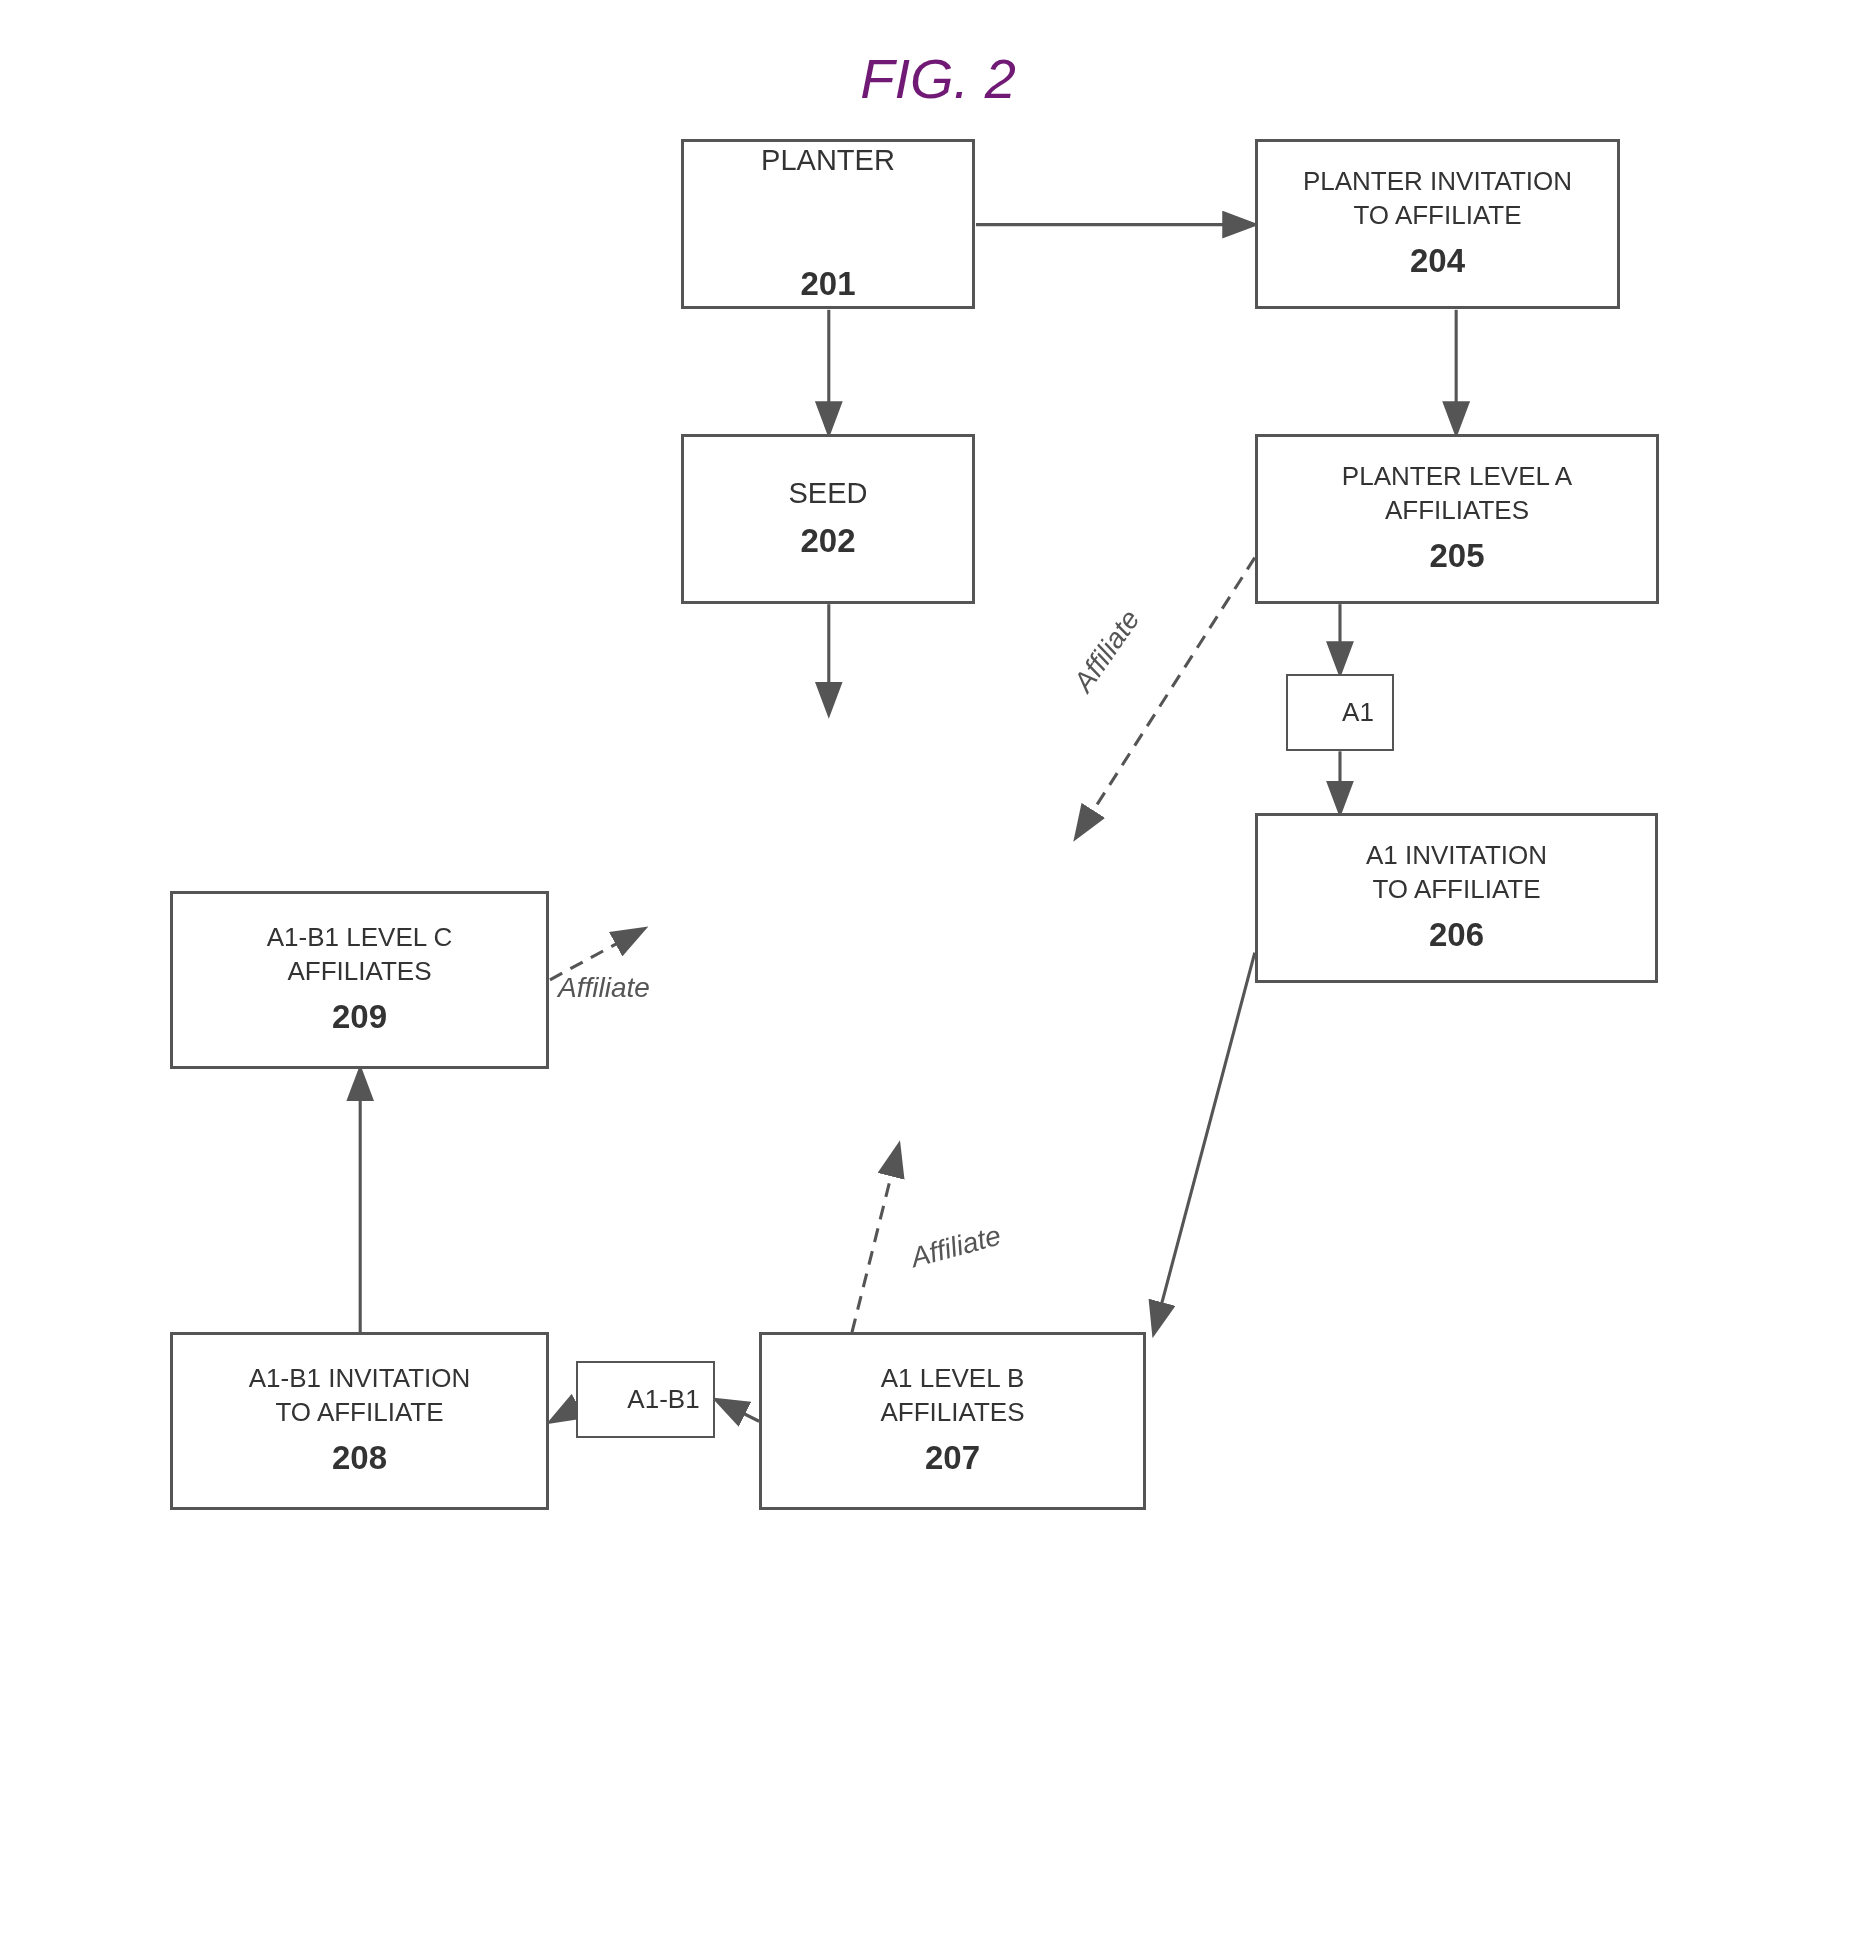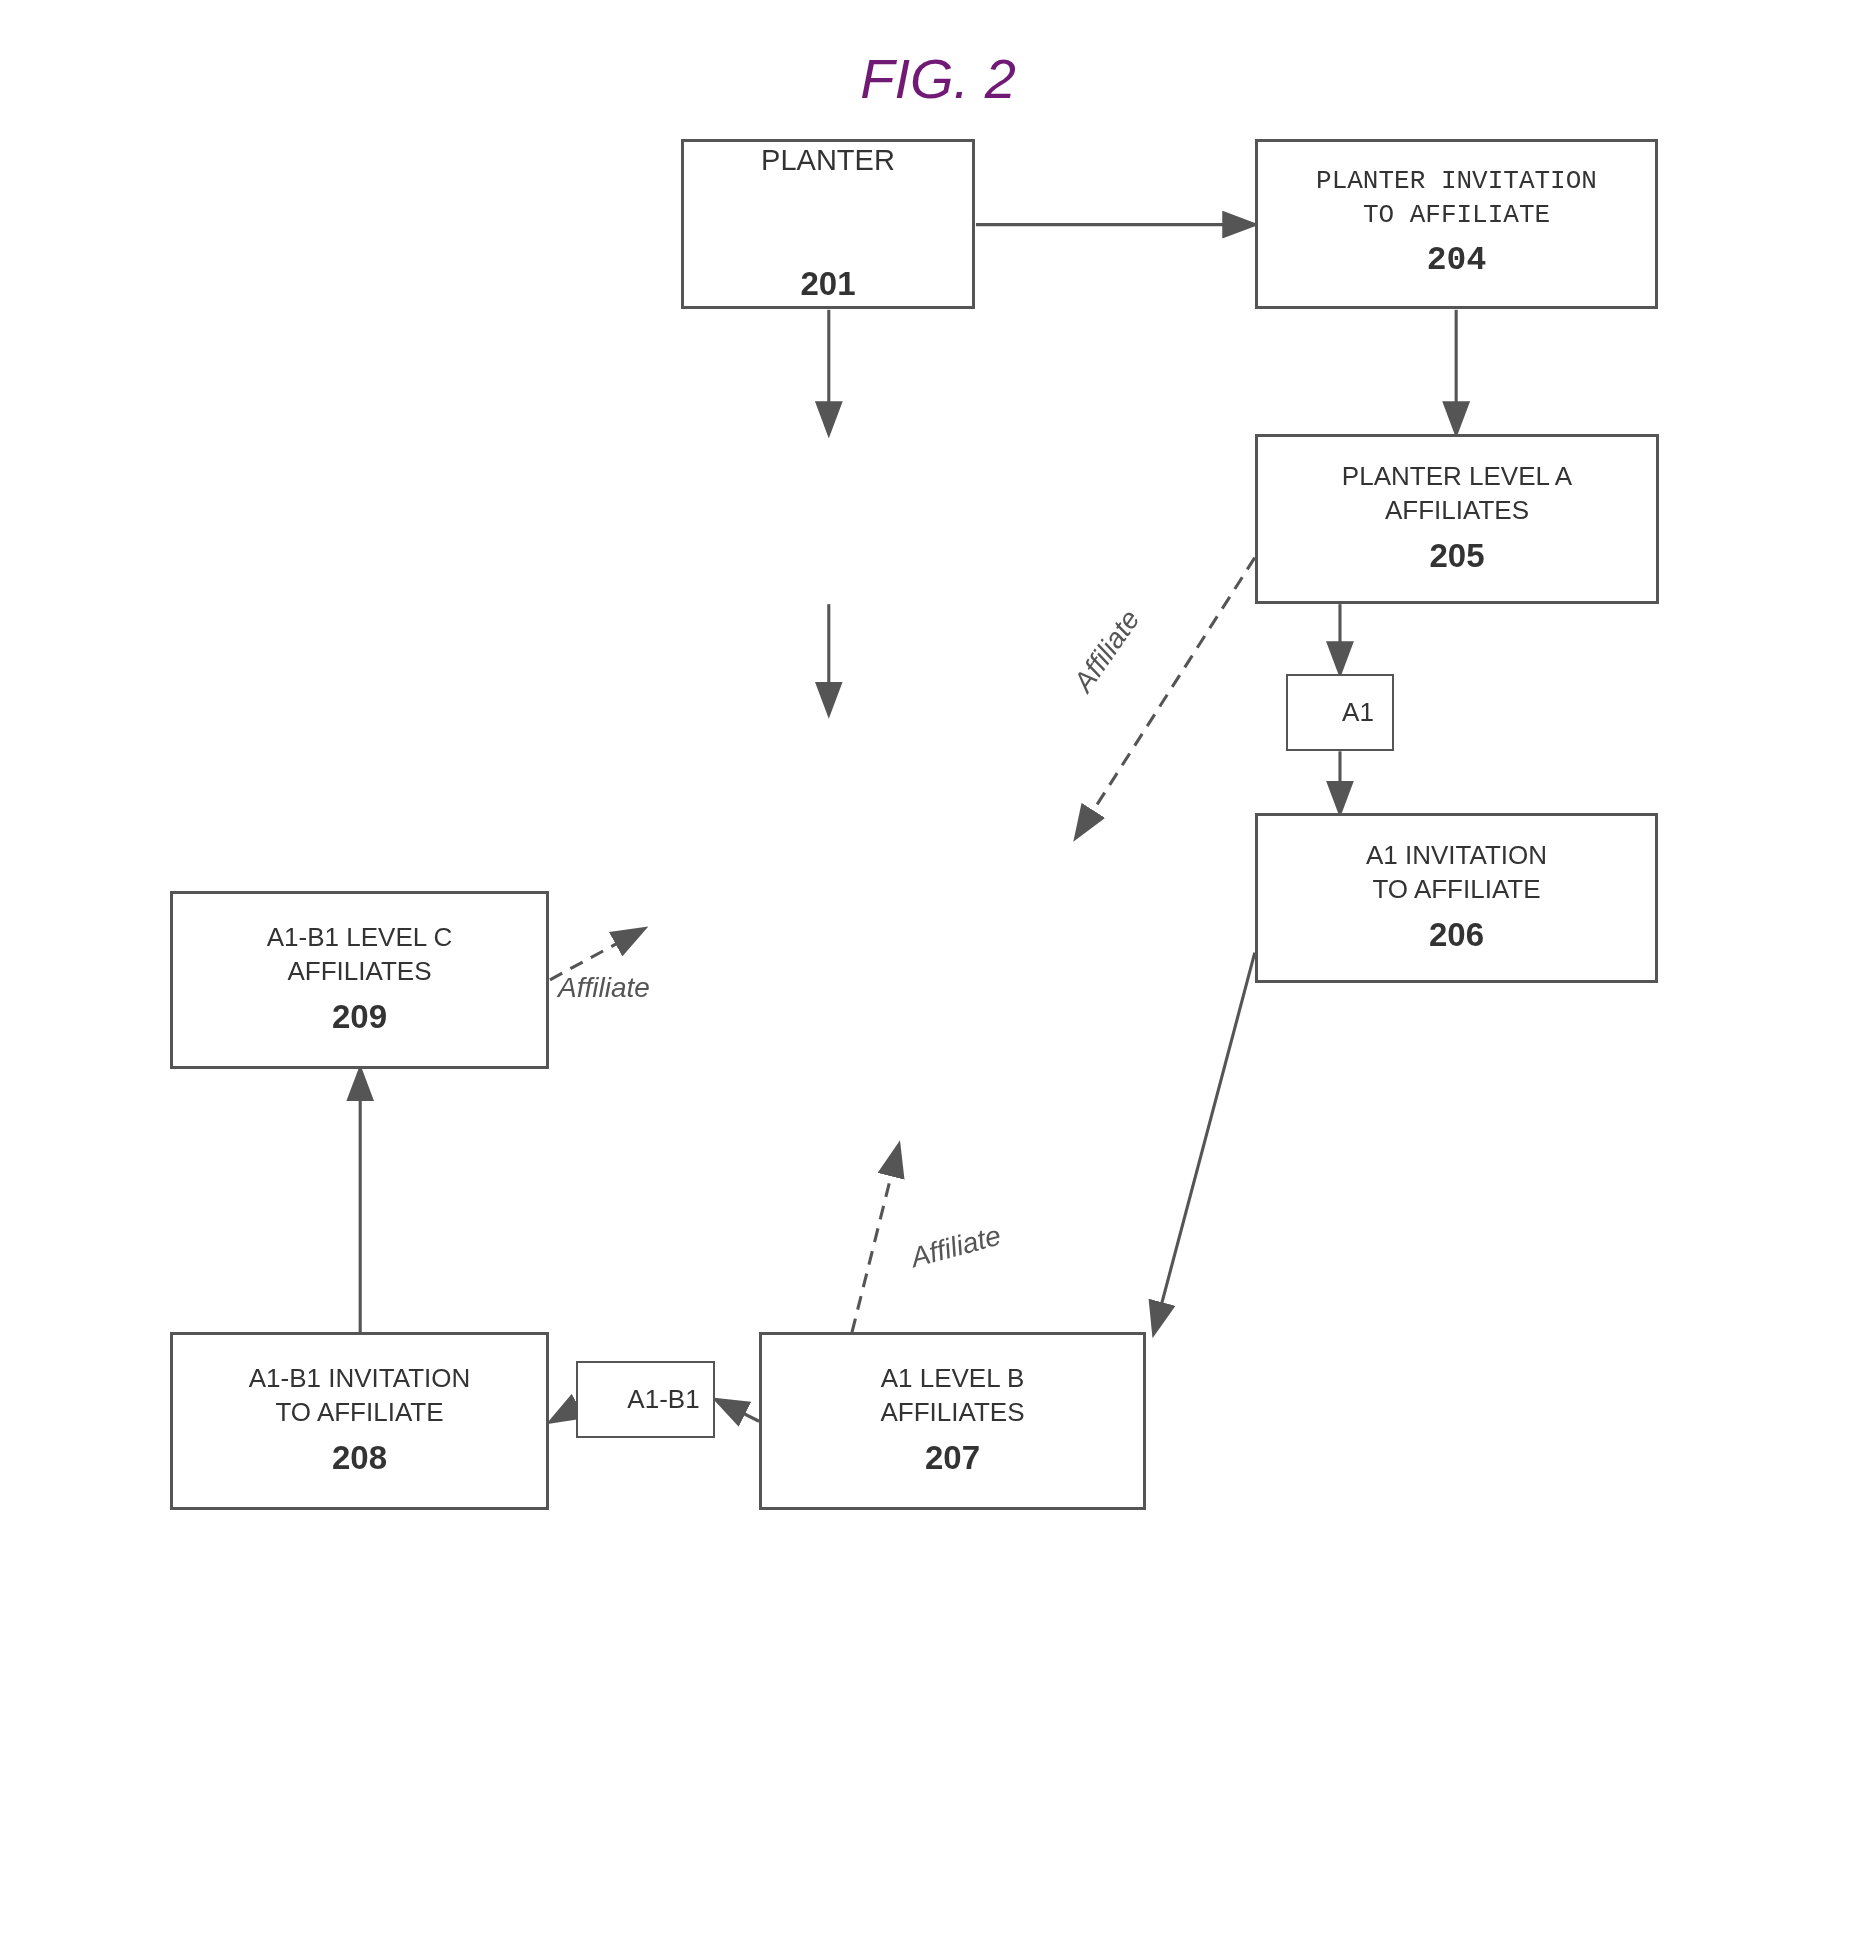--- a/index.html
+++ b/index.html
@@ -133,25 +133,29 @@
 
     <line x1="710" y1="1265" x2="830" y2="1200" stroke="#555" stroke-width="4" stroke-dasharray="18,12" marker-end="url(#arrowhead)"></line>
 
   </svg>
 
   <div class="box" style="left:681px; top:139px; width:294px; height:170px;justify-content:space-between;">
     <span>PLANTER</span>
     <span class="box-number">201</span>
   </div>
 
-  <div class="box" style="left:1255px; top:139px; width:403px; height:170px; font-size:26px;font-family:Liberation Mono, monospace;">
+  <div class="box" style="left:1255px; top:139px; width:365px; height:170px; font-size:26px;">
     <span>PLANTER INVITATION<br>TO AFFILIATE</span>
     <span class="box-number">204</span>
   </div>
 
+  <div class="box" style="left:681px; top:434px; width:294px; height:170px;">
+    <span>SEED</span>
+    <span class="box-number">202</span>
+  </div>
 
   <div class="box" style="left:1255px; top:434px; width:404px; height:170px; font-size:26px;">
     <span>PLANTER LEVEL A<br>AFFILIATES</span>
     <span class="box-number">205</span>
   </div>
 
 
   <div class="box-small" style="left:1286px; top:674px; width:108px; height:77px;">
     <span>A1</span>
   </div>

